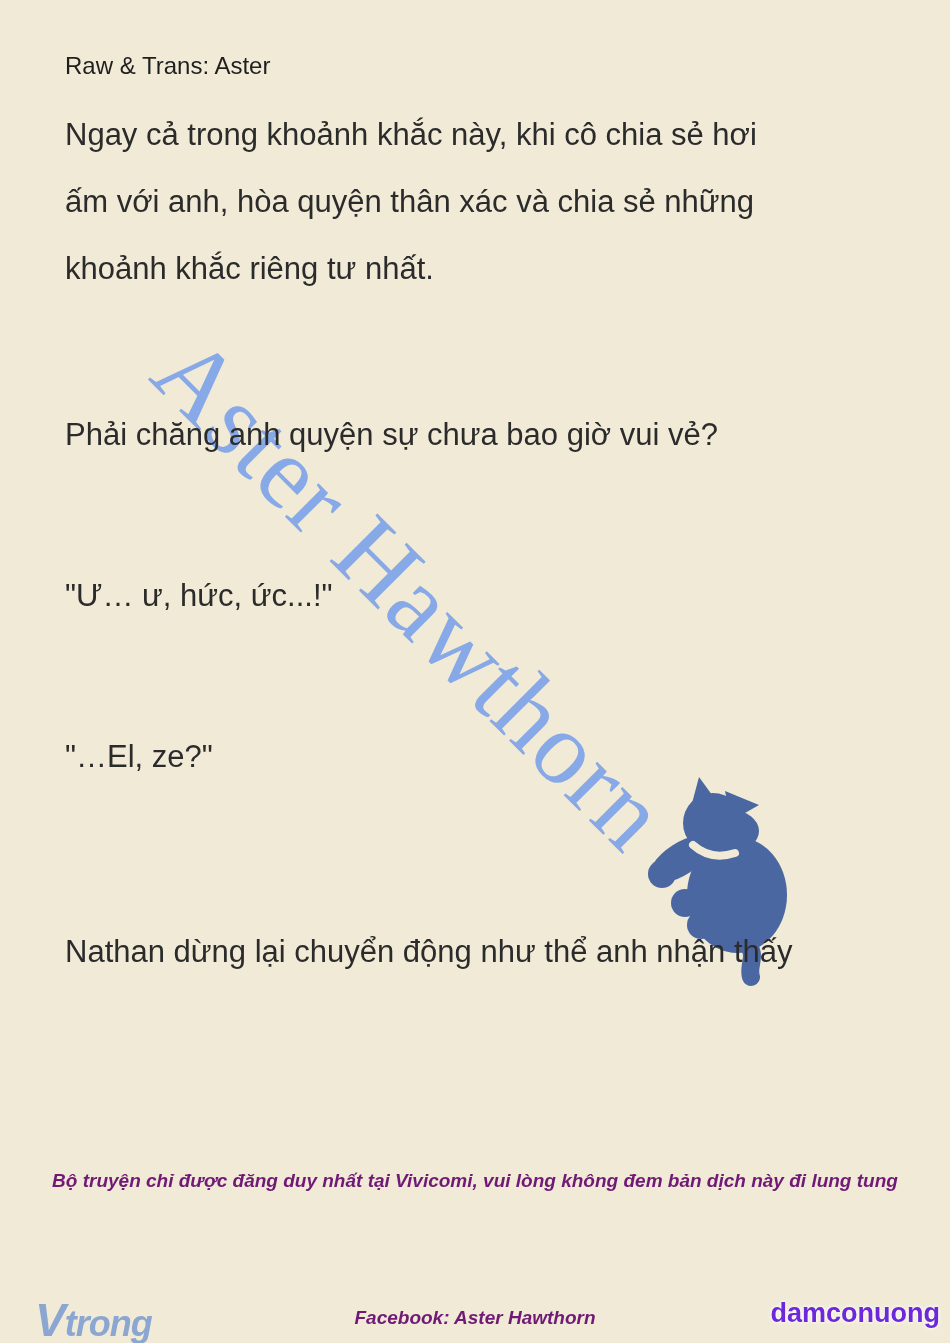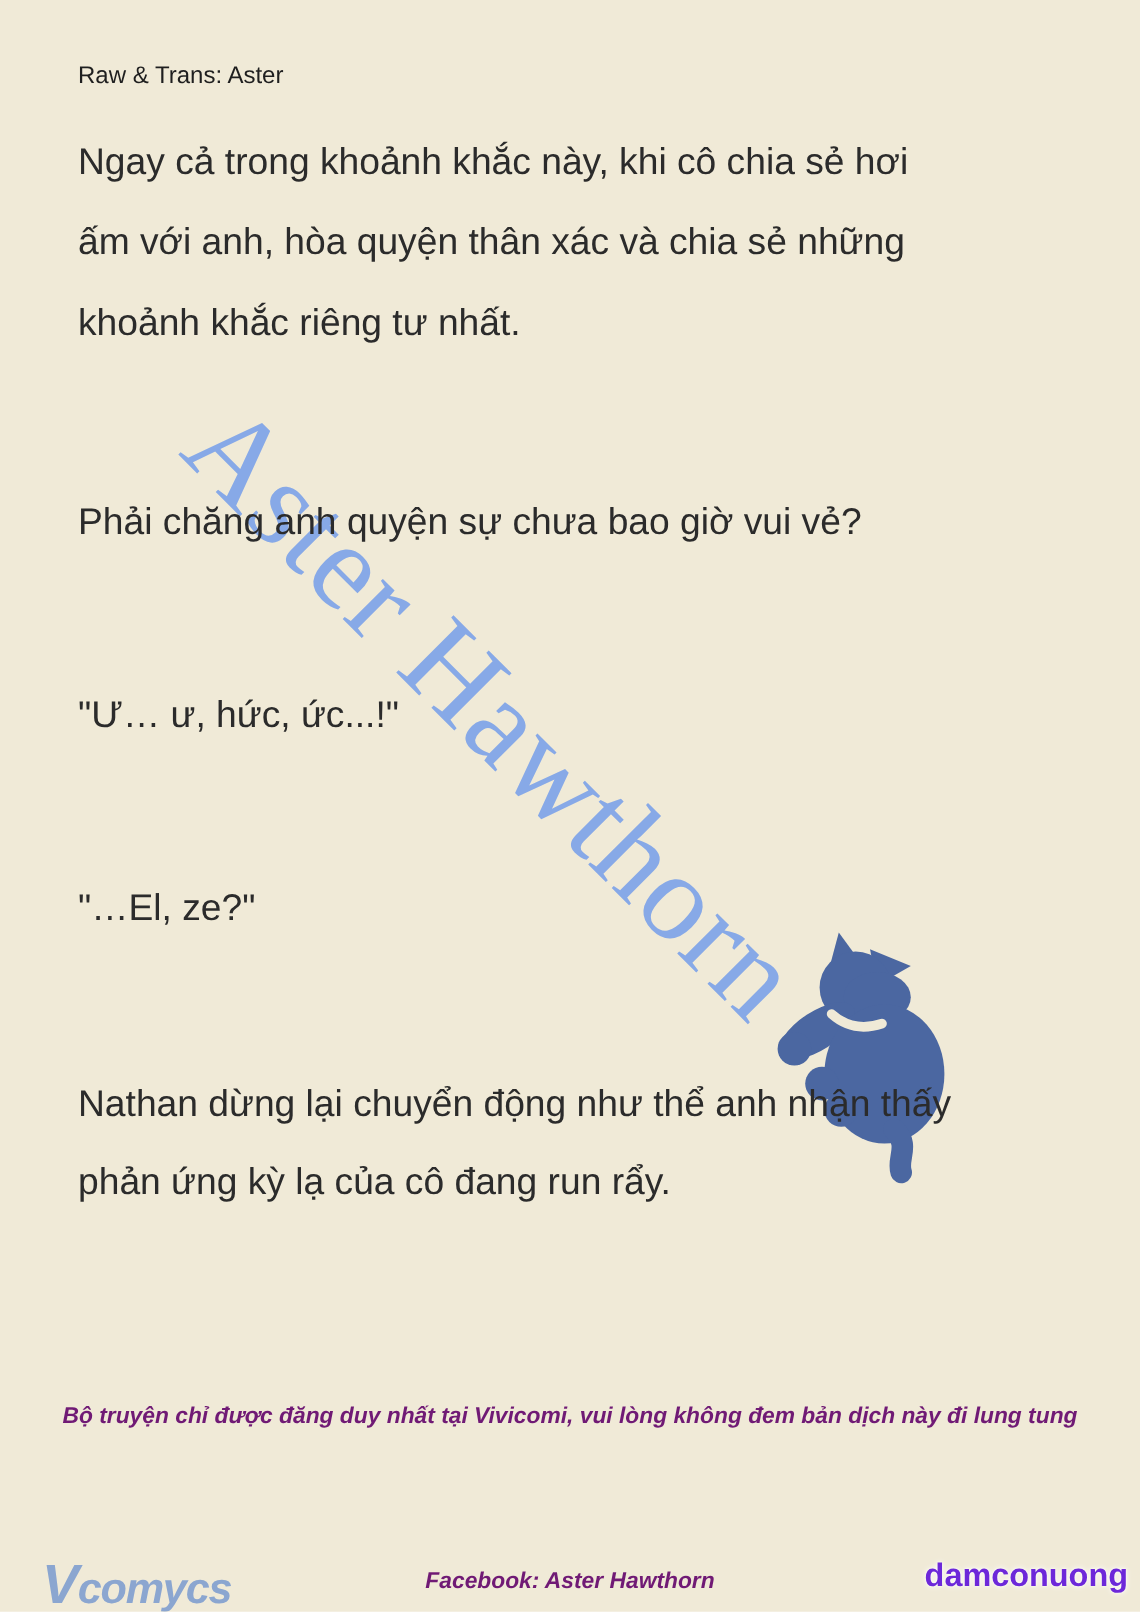--- a/index.html
+++ b/index.html
@@ -35,21 +35,21 @@
   .cat { position: absolute; left: 645px; top: 775px; width: 145px; height: 212px; }
 
   
   .layer-text { position: absolute; inset: 0; z-index: 2; }
 
   .credit {
     position: absolute;
     left: 65px;
     top: 52px;
     font-family: "Liberation Sans", sans-serif;
-    font-size: 20px;
+    font-size: 24px;
     color: #1f1f1f;
     white-space: nowrap;
   }
 
   .line {
     position: absolute;
     left: 65px;
     font-family: Liberation Sans, sans-serif;
     font-size: 31px;
     line-height: 1.25;
@@ -136,26 +136,25 @@
     <div class="line" style="top:116px">Ngay cả trong khoảnh khắc này, khi cô chia sẻ hơi</div>
     <div class="line" style="top:250px">khoảnh khắc riêng tư nhất.</div>
     <div class="line" style="top:183px">ấm với anh, hòa quyện thân xác và chia sẻ những</div>
 
     <div class="line" style="top:416px">Phải chăng anh quyện sự chưa bao giờ vui vẻ?</div>
 
     <div class="line" style="top:577px">"Ư… ư, hức, ức...!"</div>
 
     <div class="line" style="top:738px">"…El, ze?"</div>
 
-    <div class="line" style="top:901px">Nathan dừng lại chuyển động như thể anh nhận thấy</div>
-    <div class="line" style="top:966px">phản ứng kỳ lạ của cô đang run rẩy.</div>
+    <div class="line" style="top:933px">Nathan dừng lại chuyển động như thể anh nhận thấy</div>
 
     <div class="footer-line" style="top:1170px">Bộ truyện chỉ được đăng duy nhất tại Vivicomi, vui lòng không đem bản dịch này đi lung tung</div>
     <div class="footer-line" style="top:1307px">Facebook: Aster Hawthorn</div>
 
     <div class="logo">
-      <span class="v-cap">V</span><span>comycs</span>
+      <span class="v-cap">V</span><span>trong</span>
     </div>
 
     <div class="site-tag">damconuong</div>
   </div>
 
 </div>
 
 </body></html>

